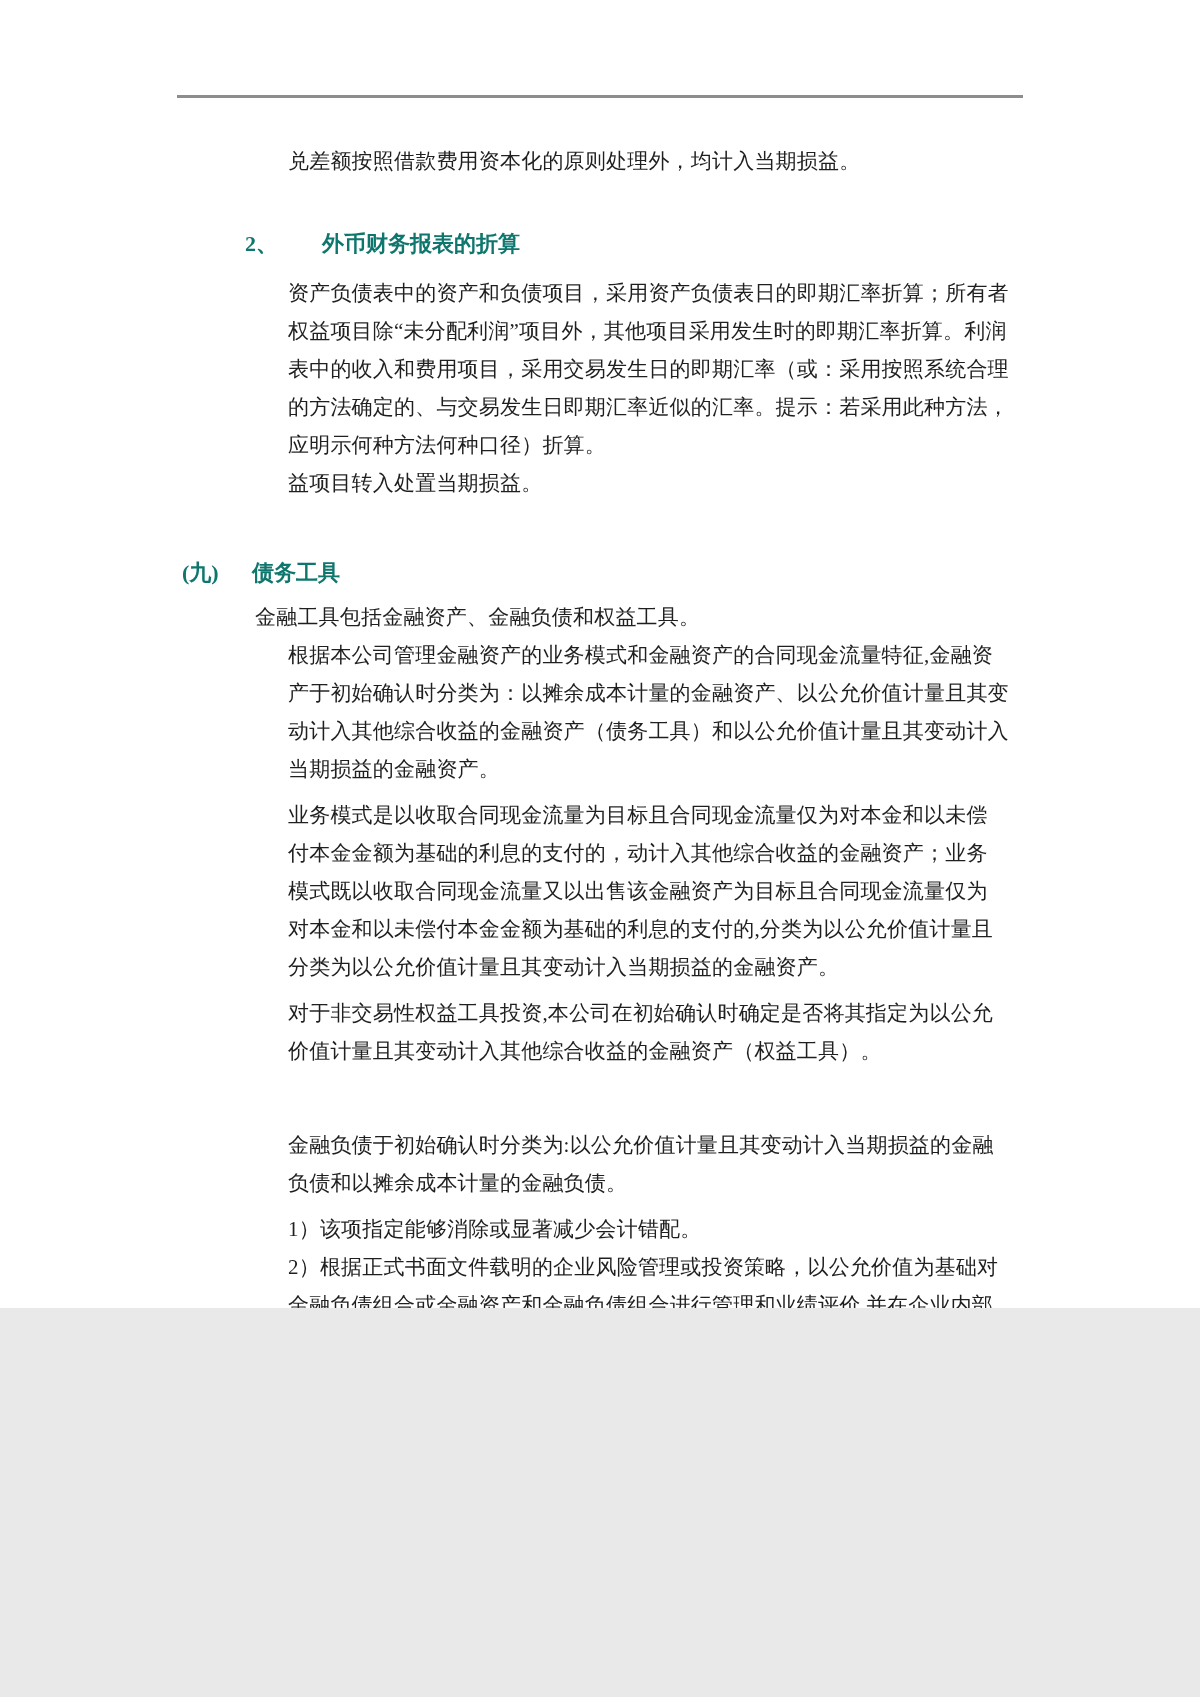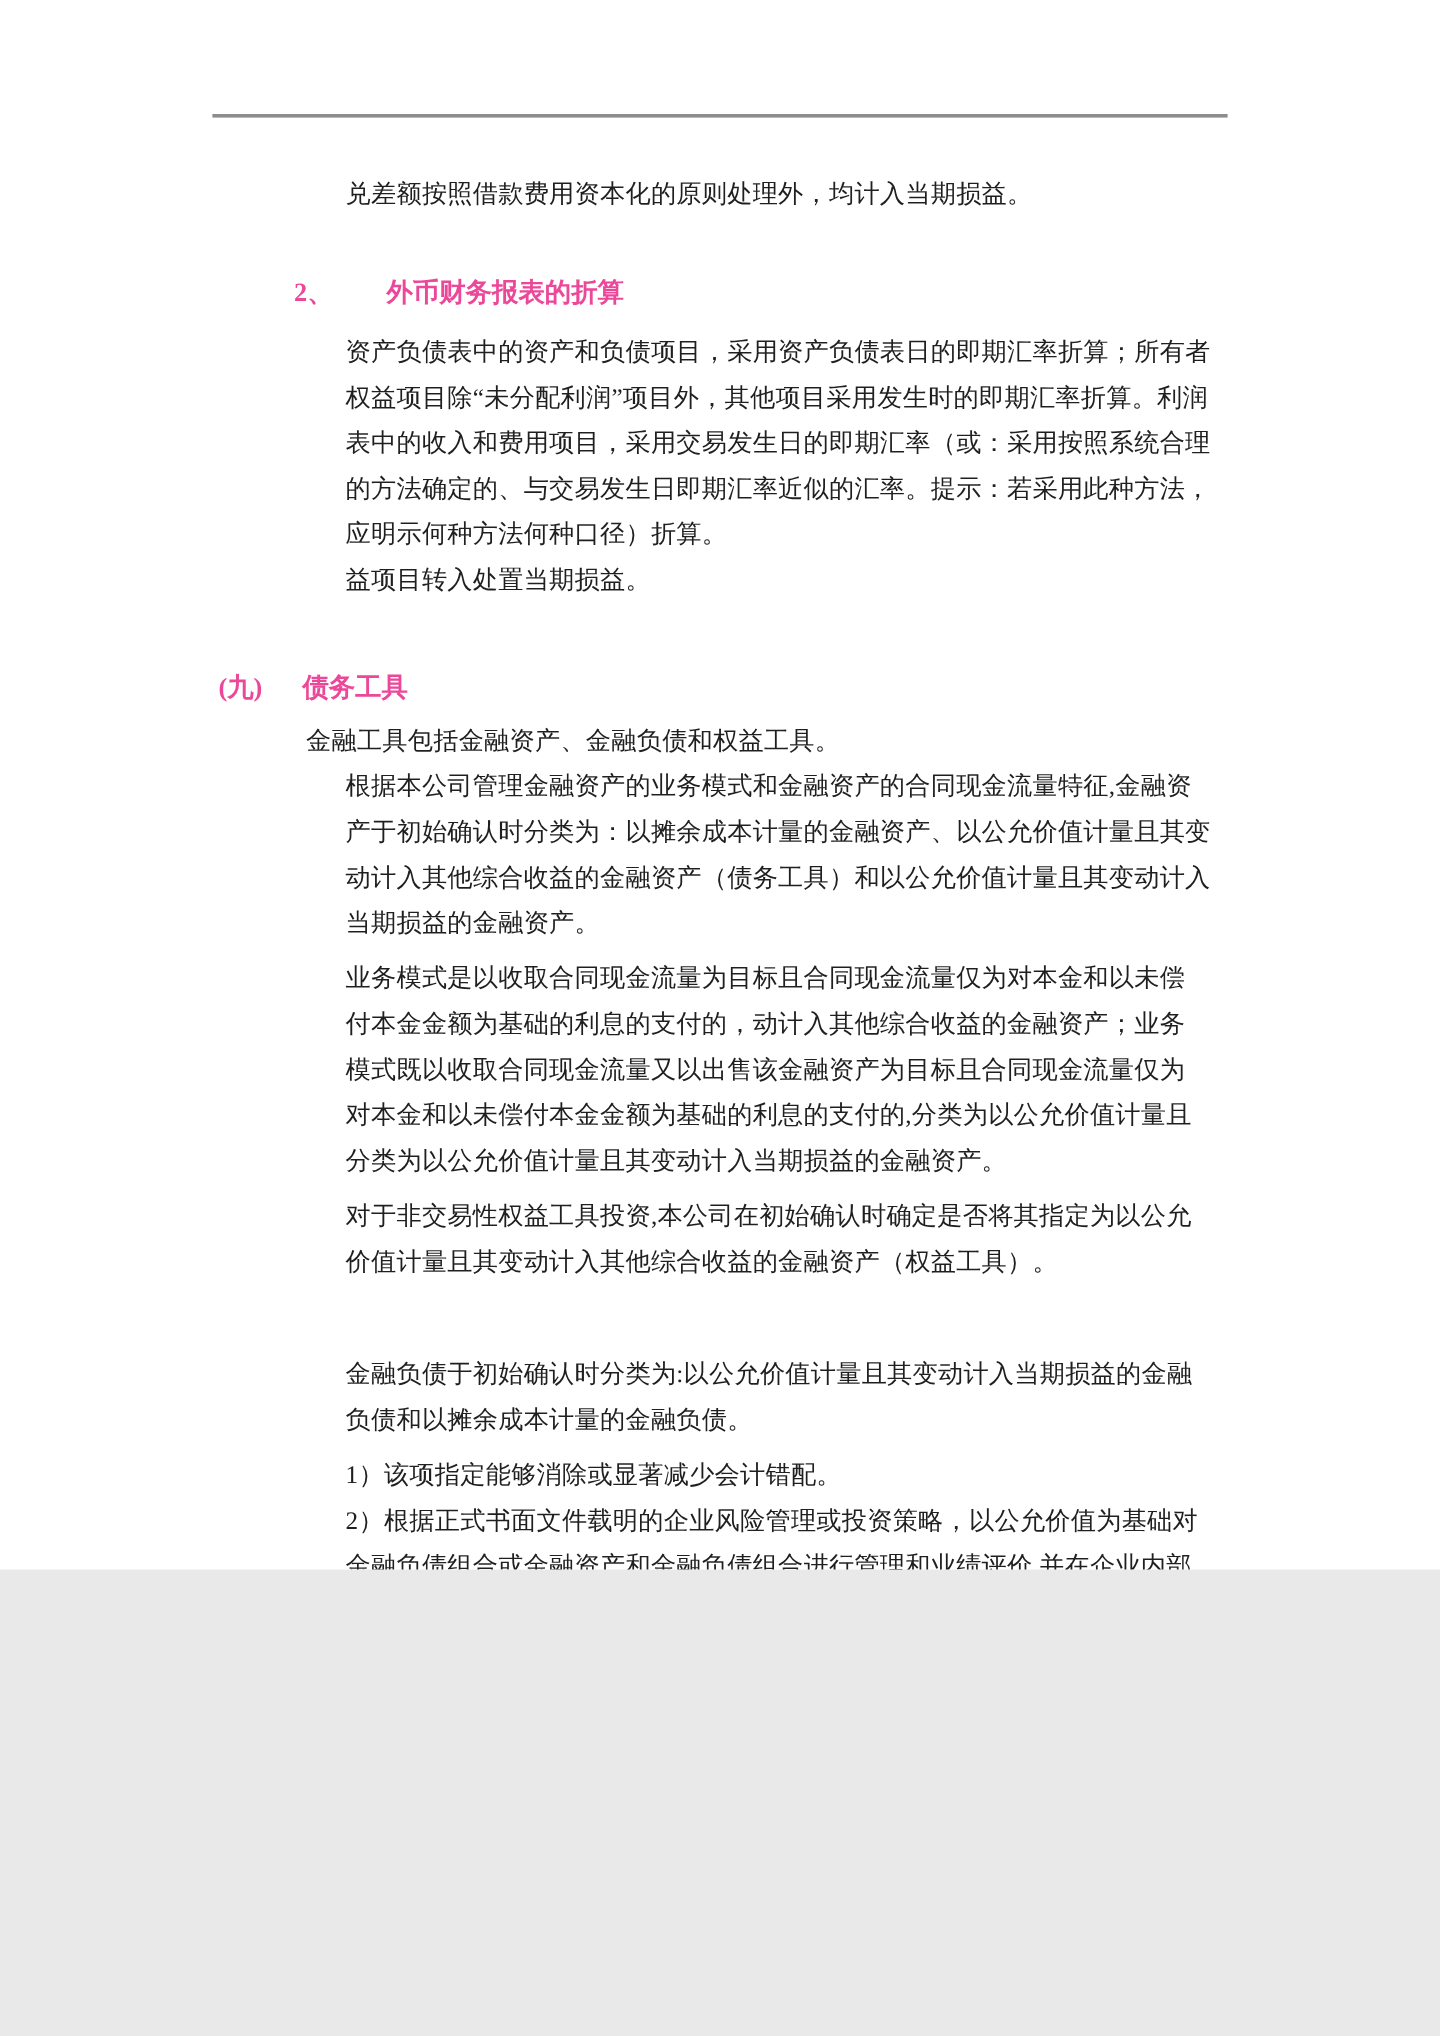--- a/index.html
+++ b/index.html
@@ -32,21 +32,21 @@
     letter-spacing: 0.2px;
     white-space: nowrap;
   }
   .para { margin: 0 0 8px 0; padding-left: 288px; }
   .para.tight { margin-bottom: 0; }
   .gap-before { margin-top: 56px; }
   .heading {
     font-weight: bold;
     font-size: 22px;
     height: 38px; line-height: 38px;
-    color: #ec4899;
+    color: #0f766e;
     white-space: nowrap;
   }
   .h-fx  { margin: 45px 0 11px 0; padding-left: 245px; }
   .h-fi  { margin: 52px 0 6px 0;  padding-left: 182px; }
   .h-sub { margin: 0 0 2px 0;     padding-left: 265px; }
   .fi-intro { padding-left: 255px; margin: 0 0 2px 0; }
   .num { display: inline-block; }
   .h-fx .num  { width: 77px; }
   .h-fi .num  { width: 70px; }
   .h-sub .num { width: 57px; }

